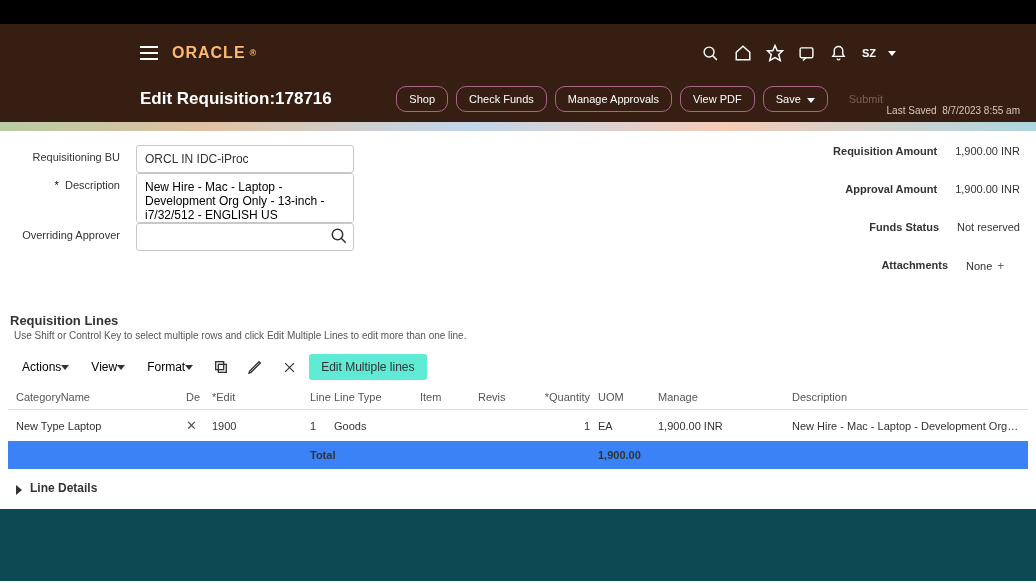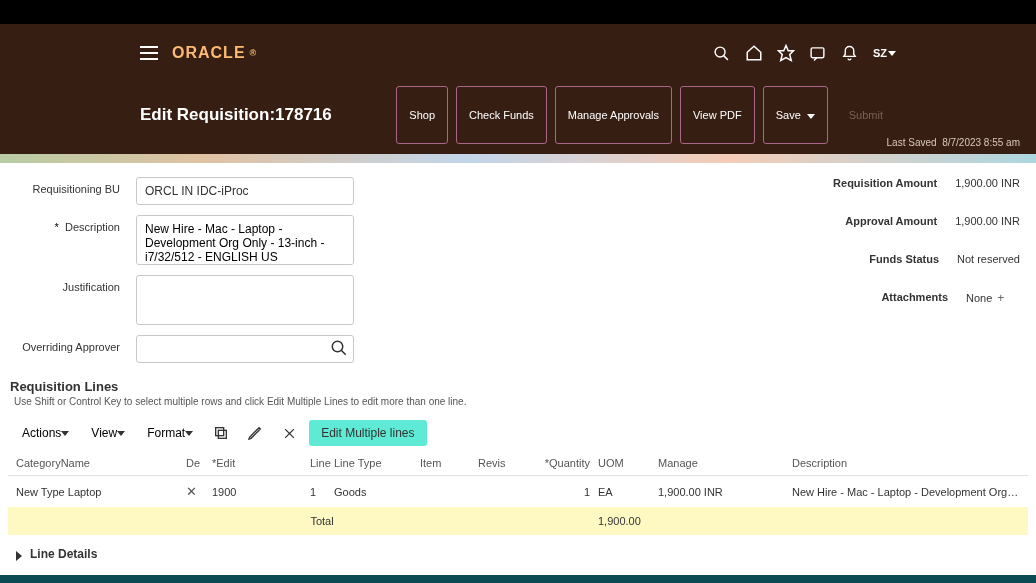--- a/index.html
+++ b/index.html
@@ -7,66 +7,66 @@
   
   .topbar-black { background:#000; height:24px; width:100%; }
   
   .header { background:#371e12; color:#fff; padding:0 140px 0 140px; height:58px; display:flex; align-items:center; justify-content:space-between; position:relative; }
   .header-left { display:flex; align-items:center; gap:14px; }
   .hamburger { width:18px; height:14px; display:flex; flex-direction:column; justify-content:space-between; cursor:pointer; }
   .hamburger span { display:block; height:2px; background:#fff; width:100%; }
   .oracle-logo { font-weight:bold; font-size:16px; letter-spacing:1px; display:flex; align-items:center; gap:4px; color:#fdba74;}
   .header-right { display:flex; align-items:center; gap:14px; }
   .icon-btn { width:18px; height:18px; display:flex; align-items:center; justify-content:center; color:#fff; cursor:pointer; }
-  .user { display:flex; align-items:center; gap:1px; font-weight:bold; font-size:11px; }
+  .user { display:flex; align-items:center; gap:12px; font-weight:bold; font-size:11px; }
   .caret-down { width:0; height:0; border-left:4px solid transparent; border-right:4px solid transparent; border-top:5px solid #fff; }
   
   .subheader { background:#371e12; color:#fff; padding:4px 140px 10px 140px; display:flex; align-items:center; justify-content:space-between; position:relative; }
   .subheader h1 { font-size:17px; font-weight:bold; }
   .action-row { display:flex; gap:8px; align-items:center; }
-  .btn { background:transparent; border:1px solid #a68; color:#fff; padding:22px 12px; font-size:11px; border-radius:3px; cursor:pointer;text-align:right; }
+  .btn { background:transparent; border:1px solid #a68; color:#fff; padding:6px 12px; font-size:11px; border-radius:10px; cursor:pointer;text-align:right; }
   .btn.disabled { color:#7a6058; border-color:transparent; cursor:default; }
   .btn .caret-down { border-top-color:#fff; margin-left:6px; display:inline-block; vertical-align:middle;}
   .last-saved { position:absolute; right:16px; bottom:6px; font-size:10px; color:#d9c7bc; }
   
   .divider-img { height:9px; width:100%; background:linear-gradient(90deg,#8a6 0%, #c96 20%, #9bd 45%, #ea8 70%, #7bc 100%); opacity:.6; }
   
   .form-area { padding:14px 16px 0 16px; display:flex; gap:40px; }
   .left-col { width:50%; }
   .right-col { width:50%; }
-  .form-row { display:flex; align-items:flex-start; margin-bottom:10px; }
+  .form-row { display:flex; align-items:flex-start; }
   .form-row label { width:120px; text-align:right; padding-right:16px; padding-top:6px; font-size:11px; color:#333; }
   .form-row .req { color:#000; }
   .input, .textarea { border:1px solid #c8c8c8; border-radius:3px; padding:6px 8px; font-size:12px; width:218px; background:#fff; }
   .textarea { height:50px; resize:none; font-family:inherit; }
   .textarea.tall { height:50px; }
   .bu { border:1px solid #c8c8c8; border-radius:3px; padding:6px 8px; font-size:12px; width:218px; background:#fff; }
   .approver-wrap { position:relative; width:218px; }
   .approver-wrap .input { width:100%; padding-right:28px; }
   .approver-wrap .search-inside { position:absolute; right:6px; top:4px; cursor:pointer; }
   
   .right-row { display:flex; justify-content:flex-end; margin-bottom:26px; gap:18px; }
   .right-row label { font-size:11px; font-weight:bold; color:#333; }
   .right-row .val { font-size:11px; color:#333; min-width:54px; }
   .attach-plus { font-size:12px; cursor:pointer; color:#666; margin-left:2px;}
   
-  .section-title { font-size:13px; font-weight:bold; padding:6px 16px 2px 10px; }
+  .section-title { font-size:13px; font-weight:bold; padding:6px 16px 2px 10px;margin-top:8px; }
   .hint { font-size:10px; color:#555; padding:0 16px 8px 14px; }
   
   .toolbar { display:flex; align-items:center; gap:6px; padding:4px 14px; }
   .tb-btn { background:none; border:none; padding:6px 8px; font-size:12px; cursor:pointer; display:flex; align-items:center; }
   .tb-btn .caret-down { border-top-color:#333; }
   .tb-icon { width:28px; height:28px; display:flex; align-items:center; justify-content:center; cursor:pointer; }
   .edit-multi { background:#5eead4; border-radius:3px; padding:6px 12px; font-size:12px; cursor:pointer; }
   
   .grid { width:100%; padding:0 8px; }
   .grid-head, .grid-row, .grid-total { display:flex; align-items:center; font-size:11px; }
   .grid-head { color:#555; border-bottom:1px solid #e0e0e0; padding:6px 8px; }
   .grid-row { padding:8px 8px; }
-  .grid-total { background:#fef9c3; padding:8px 8px; font-weight:normal;justify-content:center; }
+  .grid-total { background:#3b82f6; padding:8px 8px; font-weight:bold;justify-content:center; }
   .c-cat { width:170px; }
   .c-de { width:26px; }
   .c-price { width:74px; }
   .c-line { width:48px;padding-left:24px; }
   .c-type { width:86px; }
   .c-item { width:58px; }
   .c-revis { width:62px; }
   .c-qty { width:58px; text-align:right; padding-right:8px;}
   .c-uom { width:60px; }
   .c-amt { width:134px; }
@@ -152,24 +152,20 @@
 
 <div class="form-area">
   <div class="left-col">
     <div class="form-row">
       <label>Requisitioning BU</label>
       <div class="bu">ORCL IN IDC-iProc</div>
     </div>
     <div class="form-row">
       <label><span class="req">*</span>&nbsp;&nbsp;<span>Description</span></label>
       <textarea class="textarea" style="">New Hire - Mac - Laptop - Development Org Only - 13-inch - i7/32/512 - ENGLISH US</textarea>
-    </div>
-    <div class="form-row">
-      <label>Justification</label>
-      <textarea class="textarea tall" style=""></textarea>
     </div>
     <div class="form-row">
       <label>Overriding Approver</label>
       <div class="approver-wrap">
         <input class="input" value="" style="">
         <div class="search-inside">
           <svg width="18" height="18" viewBox="0 0 24 24" fill="none" stroke="#333" stroke-width="2">
               <circle cx="10" cy="10" r="7"></circle>
               <line x1="21" y1="21" x2="15" y2="15"></line>
             </svg>

